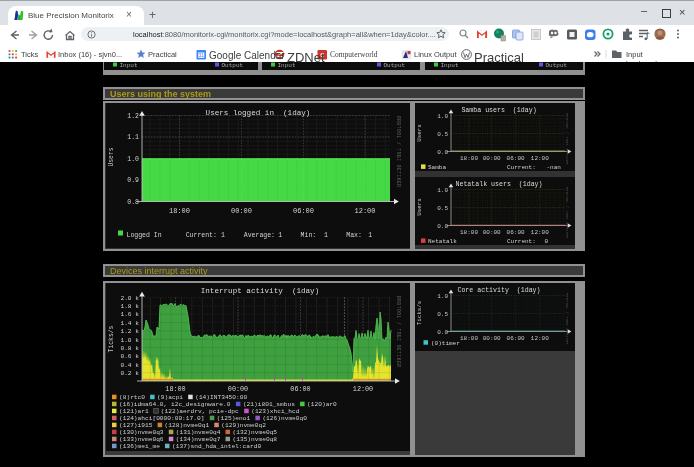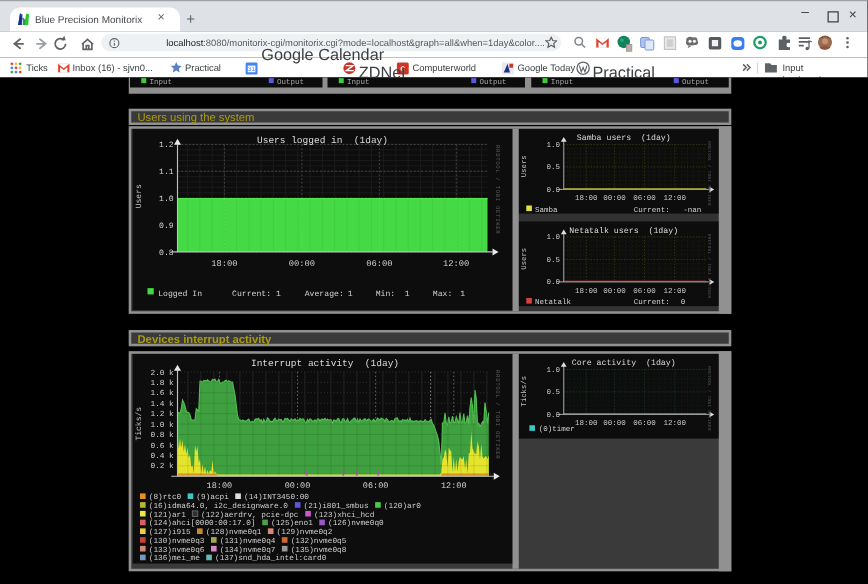--- a/index.html
+++ b/index.html
@@ -102,24 +102,24 @@
 <rect x="407.5" y="5" width="3" height="3.2" fill="#c43a31"></rect>
 <circle cx="466.5" cy="8.5" r="4.9" fill="#fff" stroke="#5f6368" stroke-width="1"></circle>
 <path d="M463.5 6.5 L465 11.5 L466.5 8 L468 11.5 L469.5 6.5" stroke="#5f6368" stroke-width="0.9" fill="none"></path>
 <path d="M594.5 5.5 L597 8 L594.5 10.5 M597.5 5.5 L600 8 L597.5 10.5" stroke="#5f6368" stroke-width="1.2" fill="none"></path>
 <line x1="606" y1="4" x2="606" y2="12.5" stroke="#d5d8db" stroke-width="1"></line>
 <path d="M612 4.5 L616 4.5 L617.3 6 L621.5 6 L621.5 12 L612 12 Z" fill="#5f6368"></path>
 </svg>
 <div class="abs" style="left:21px;top:50px;font-size:7.5px;color:#3c4043;">Ticks</div>
 <div class="abs" style="left:58px;top:50px;font-size:7.5px;color:#3c4043;text-align:right;">Inbox (16) - sjvn0...</div>
 <div class="abs" style="left:148px;top:50px;font-size:7.5px;color:#3c4043;">Practical</div>
-<div class="abs" style="left:209px;top:36px;font-size:13px;color:#3c4043;">Google Calendar</div>
+<div class="abs" style="left:209px;top:50px;font-size:10px;color:#3c4043;">Google Calendar</div>
 <div class="abs" style="left:287px;top:50px;font-size:13px;color:#3c4043;">ZDNet</div>
-<div class="abs" style="left:330px;top:50px;font-size:7.5px;color:#3c4043;">Computerworld</div>
-<div class="abs" style="left:414px;top:50px;font-size:7.5px;color:#3c4043;">Google Today</div>
+<div class="abs" style="left:330px;top:50px;font-size:7.5px;color:#3c4043;font-family:Liberation Serif, serif;">Computerworld</div>
+<div class="abs" style="left:414px;top:50px;font-size:7.5px;color:#3c4043;">Linux Output</div>
 <div class="abs" style="left:474px;top:50px;font-size:13px;color:#3c4043;">Practical Technol...</div>
 <div class="abs" style="left:626px;top:50px;font-size:7.5px;color:#3c4043;">Input bookmarks</div>
 
 <div class="abs" style="left:0;top:62px;width:694px;height:405px;background:#000;"></div>
 <div class="abs" style="left:103px;top:62px;width:482px;height:13px;background:#8f8f8f;"></div>
 <div class="abs" style="left:104px;top:62px;width:154px;height:8px;background:#0c0c0c;"></div>
 <div class="abs" style="left:262px;top:62px;width:158px;height:8px;background:#0c0c0c;"></div>
 <div class="abs" style="left:425px;top:62px;width:158px;height:8px;background:#0c0c0c;"></div>
 <svg class="abs" style="left:103px;top:62px;" width="482" height="13" viewBox="0 0 482 13">
 <g font-family="Liberation Mono" font-size="6" fill="#a8a8a8">
@@ -132,21 +132,21 @@
 <rect x="274" y="0.5" width="4" height="4" fill="#5858e0"></rect>
         <text x="280.5" y="5">Output</text>
 <rect x="331" y="0.5" width="4" height="4" fill="#3ecc3e"></rect>
         <text x="337.5" y="5">Input</text>
 <rect x="436" y="0.5" width="4" height="4" fill="#5858e0"></rect>
         <text x="442.5" y="5">Output</text>
 </g>
 </svg>
 
 <div class="abs" style="left:103px;top:87px;width:482px;height:13px;box-sizing:border-box;border:2px solid #919191;background:#3a3a3a;"></div>
-<div class="abs" style="left:110px;top:88.5px;font-size:9px;font-weight:normal;color:#ab9c12;">Users using the system</div>
+<div class="abs" style="left:110px;top:88.5px;font-size:9px;font-weight:bold;color:#ab9c12;">Users using the system</div>
 <div class="abs" style="left:103px;top:101px;width:482px;height:150px;box-sizing:border-box;border:2px solid #919191;background:#323232;"></div>
 <div class="abs" style="left:410px;top:103px;width:5px;height:146px;background:#919191;"></div>
 <div class="abs" style="left:575px;top:101px;width:10px;height:150px;background:#919191;"></div>
 <svg class="abs" style="left:106px;top:103px;" width="304" height="145" viewBox="0 0 304 145">
 <rect width="304" height="145" fill="#0d0d0d"></rect>
 <line x1="36" y1="12.5" x2="284" y2="12.5" stroke="#1d1d1d" stroke-width="0.7"></line>
 <line x1="36" y1="16.8" x2="284" y2="16.8" stroke="#1d1d1d" stroke-width="0.7"></line>
 <line x1="36" y1="21.1" x2="284" y2="21.1" stroke="#1d1d1d" stroke-width="0.7"></line>
 <line x1="36" y1="25.4" x2="284" y2="25.4" stroke="#1d1d1d" stroke-width="0.7"></line>
 <line x1="36" y1="29.7" x2="284" y2="29.7" stroke="#1d1d1d" stroke-width="0.7"></line>
@@ -383,21 +383,21 @@
 <text x="124.8" y="57.0" text-anchor="middle" font-family="Liberation Mono" font-size="6" fill="#c8c8c8">12:00</text>
 <text transform="translate(6,30) rotate(-90)" text-anchor="middle" font-family="Liberation Mono" font-size="5.8" fill="#c8c8c8">Users</text>
 <text transform="translate(151,10) rotate(90)" font-family="Liberation Mono" font-size="3.5" fill="#4e4e4e" letter-spacing="0.25">RRDTOOL / TOBI OETIKER</text>
 <rect x="6" y="61.4" width="4.5" height="4.5" fill="#d84040"></rect>
 <text x="13" y="66.3" font-family="Liberation Mono" font-size="6" fill="#d4d4d4">Netatalk</text>
 <text x="92" y="66.3" font-family="Liberation Mono" font-size="6" fill="#d4d4d4">Current:</text>
 <text x="129.5" y="66.3" font-family="Liberation Mono" font-size="6" fill="#d4d4d4">0</text>
 </svg>
 
 <div class="abs" style="left:103px;top:264px;width:482px;height:13px;box-sizing:border-box;border:2px solid #919191;background:#3a3a3a;"></div>
-<div class="abs" style="left:110px;top:265.5px;font-size:9px;font-weight:bold;color:#ab9c12;">Devices interrupt activity</div>
+<div class="abs" style="left:110px;top:265.5px;font-size:9px;font-weight:normal;color:#ab9c12;">Devices interrupt activity</div>
 <div class="abs" style="left:103px;top:281px;width:482px;height:176px;box-sizing:border-box;border:2px solid #919191;background:#3a3a3a;"></div>
 <div class="abs" style="left:410px;top:283px;width:5px;height:172px;background:#919191;"></div>
 <div class="abs" style="left:575px;top:281px;width:10px;height:176px;background:#919191;"></div>
 <svg class="abs" style="left:106px;top:283px;" width="304" height="168" viewBox="0 0 304 168">
 <rect width="304" height="168" fill="#0d0d0d"></rect>
 <line x1="36" y1="14.50" x2="285" y2="14.50" stroke="#3a3a3a" stroke-width="0.7" stroke-dasharray="1 1.6"></line>
 <line x1="36" y1="22.85" x2="285" y2="22.85" stroke="#3a3a3a" stroke-width="0.7" stroke-dasharray="1 1.6"></line>
 <line x1="36" y1="31.20" x2="285" y2="31.20" stroke="#3a3a3a" stroke-width="0.7" stroke-dasharray="1 1.6"></line>
 <line x1="36" y1="39.55" x2="285" y2="39.55" stroke="#3a3a3a" stroke-width="0.7" stroke-dasharray="1 1.6"></line>
 <line x1="36" y1="47.90" x2="285" y2="47.90" stroke="#3a3a3a" stroke-width="0.7" stroke-dasharray="1 1.6"></line>

